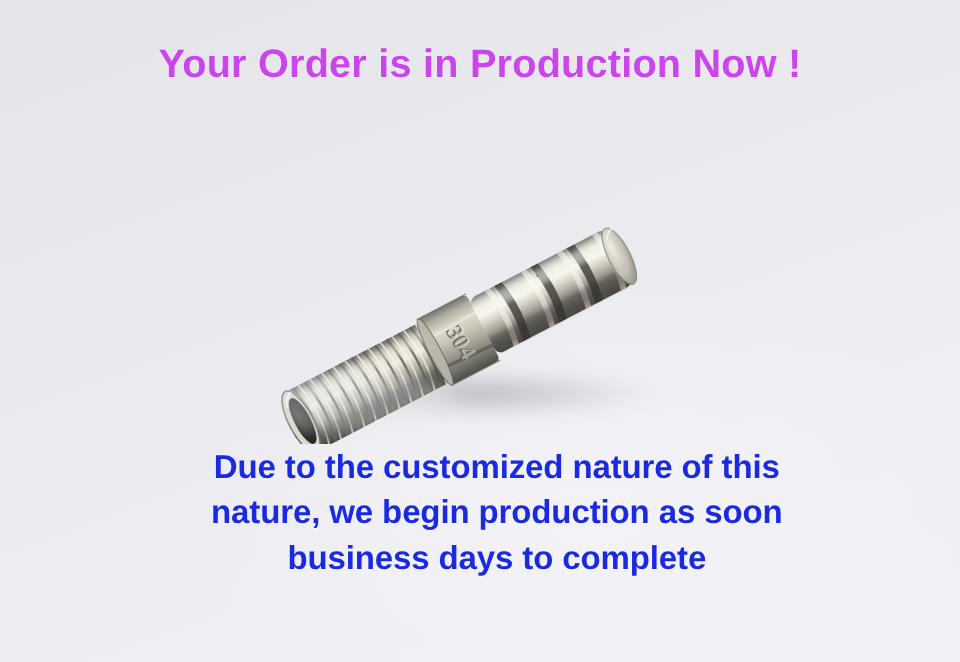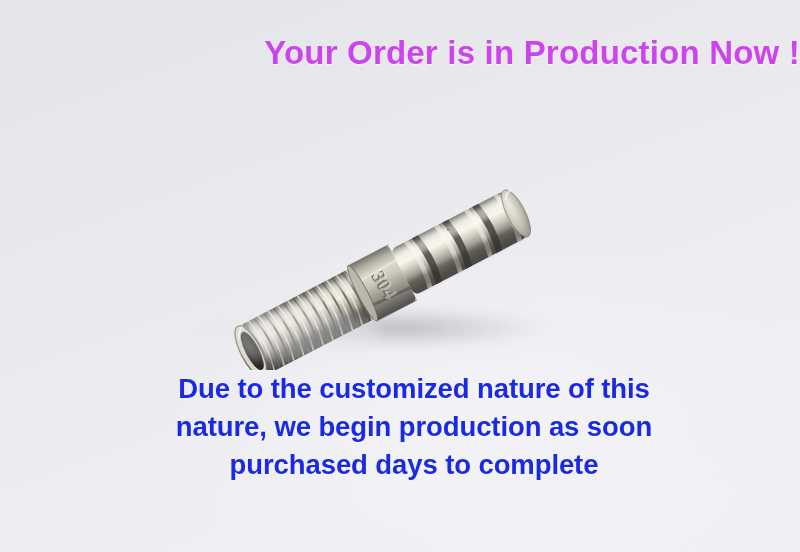--- a/index.html
+++ b/index.html
@@ -23,21 +23,21 @@
       linear-gradient(160deg, #e4e5ea 0%, #e9e9ee 38%, #eeeef3 72%, #f1f1f5 100%);
     overflow: hidden;
   }
 
   
   #headline {
     position: absolute;
     top: 34px;
     left: 0;
     width: 800px;
-    text-align: right;
+    text-align: center;
     font-size: 33px;
     font-weight: bold;
     letter-spacing: 0.2px;
     color: #cc44ee;
     white-space: nowrap;
     text-shadow: 0 1px 1px rgba(255,255,255,0.75);
   }
 
   
   #product-photo {
@@ -247,16 +247,16 @@
         <rect x="-2" y="-32" width="304" height="64" fill="none"></rect>
       </g>
 
       <ellipse cx="135" cy="215" rx="95" ry="26" fill="#e9eaee" opacity="0.35" filter="url(#shadowBlur)"></ellipse>
     </svg>
   </div>
 
   <div id="message-block">
     <span class="msg-line">Due to the customized nature of this</span>
     <span class="msg-line">nature, we begin production as soon</span>
-    <span class="msg-line">purchased days to complete</span>
+    <span class="msg-line">business days to complete</span>
   </div>
 
 </div>
 
 </body></html>

